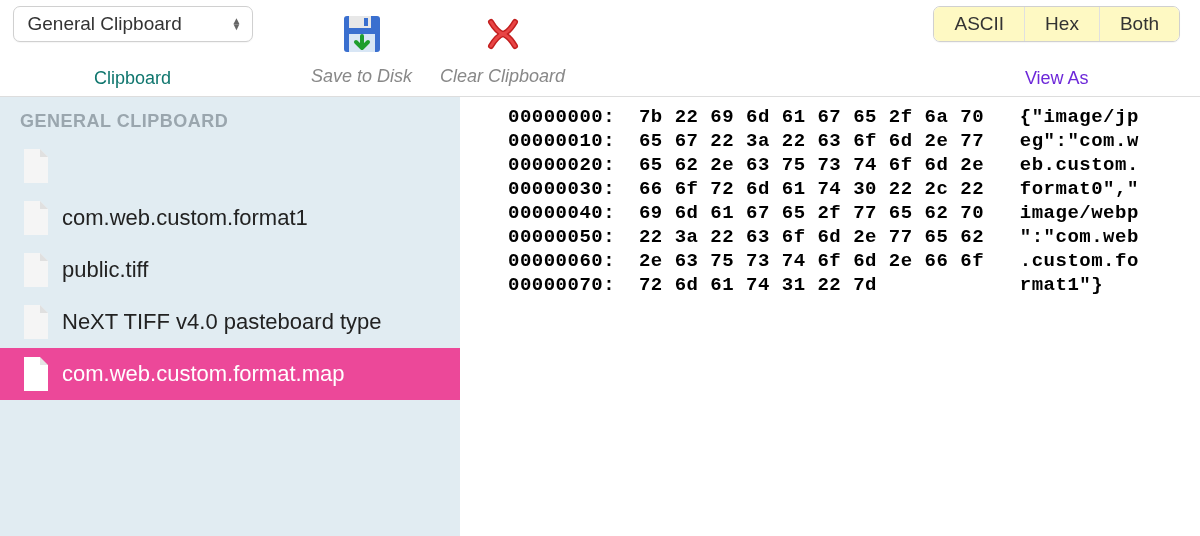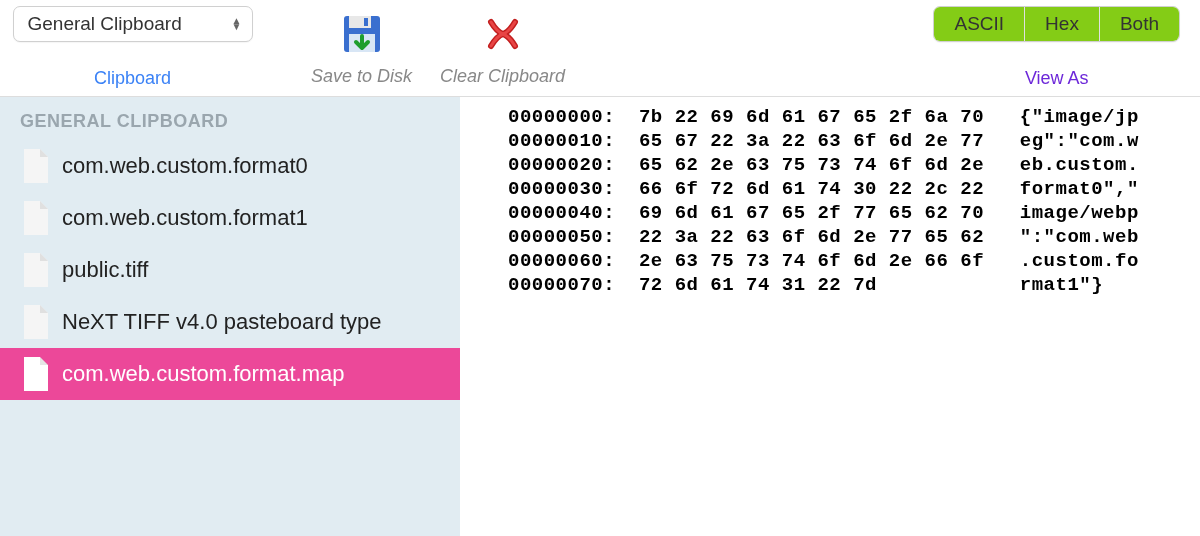--- a/index.html
+++ b/index.html
@@ -12,36 +12,36 @@
   .tl { width: 18px; height: 18px; border-radius: 50%; }
   .tl.red { background: #ff5f57; }
   .tl.yellow { background: #febc2e; }
   .tl.green { background: #28c840; }
   .title { position: absolute; left: 0; right: 0; text-align: center; font-size: 19px; font-weight: 600; color: #2a2a2a; pointer-events: none; }
   
   .toolbar { height: 96px; display: flex; align-items: flex-start; padding: 6px 10px 0 10px; }
   .clipboard-select-wrap { width: 245px; display: flex; flex-direction: column; align-items: center; }
   .clipboard-select { width: 240px; height: 36px; border: 1px solid #d0d0d0; border-radius: 7px; background: #fff; display: flex; align-items: center; justify-content: space-between; padding: 0 10px 0 14px; font-size: 19px; color: #333; box-shadow: 0 1px 1px rgba(0,0,0,0.04); }
   .select-arrows { display:flex; flex-direction:column; line-height:6px; font-size:10px; color:#666; }
-  .tool-label { font-size: 18px; color: #3b82f6; margin-top: 26px; }
+  .tool-label { font-size: 18px; color: #0f766e; margin-top: 26px; }
   
   .spacer-small { width: 56px; }
   
   .icon-btn { display:flex; flex-direction:column; align-items:center; margin-top: 2px; font-style: italic; }
   .icon-btn .icon-box { width:56px; height:52px; display:flex; align-items:center; justify-content:center; }
   .icon-btn .lbl { font-size:18px; color:#888; margin-top:6px; }
   
   .save-disk-svg { width:44px; height:44px; }
   .clear-x-svg { width:40px; height:40px; }
   
   .flex-grow { flex: 1; }
   
   .view-as-group { display:flex; flex-direction:column; align-items:center; margin-right:10px; }
   .segmented { display:flex; border:1px solid #d0d0d0; border-radius:7px; overflow:hidden; height:36px; box-shadow: 0 1px 1px rgba(0,0,0,0.04); }
-  .seg { padding: 0 20px; display:flex; align-items:center; font-size:19px; color:#333; background:#84cc16; border-right:1px solid #e0e0e0; }
+  .seg { padding: 0 20px; display:flex; align-items:center; font-size:19px; color:#333; background:#fef9c3; border-right:1px solid #e0e0e0; }
   .seg:last-child { border-right:none;text-align:center; }
   .view-as-lbl { font-size:18px; color:#6d28d9; margin-top:26px; }
   
   .body { flex:1; display:flex; border-top:1px solid #ddd; }
   .sidebar { width:460px; background:#e1ecf2; padding-top:8px; }
   .section-header { font-size:18px; font-weight:600; color:#9aa6ae; letter-spacing:0.5px; padding:6px 20px 8px 20px; }
   .list { }
   .row { display:flex; align-items:center; height:52px; padding-left:22px; gap:14px; font-size:22px; color:#222; }
   .row.selected { background:#ec4899; color:#fff; border-radius:0; }
   .file-icon { width:26px; height:34px; flex-shrink:0; }
@@ -111,21 +111,20 @@
 
   <div class="body">
     <div class="sidebar">
       <div class="section-header">GENERAL CLIPBOARD</div>
       <div class="list" id="sidebar-list">
           <div class="row">
             <svg class="file-icon" viewBox="0 0 26 34">
               <path class="file-icon-rect" d="M2 0 H18 L26 8 V34 H2 Z" fill="#f7f7f7" stroke="#d4d4d4" stroke-width="1"></path>
               <path class="file-icon-fold" d="M18 0 L26 8 H18 Z" fill="#e6e6e6"></path>
             </svg>
-            <span>com.web.custom.format0</span>
           </div>
           <div class="row">
             <svg class="file-icon" viewBox="0 0 26 34">
               <path class="file-icon-rect" d="M2 0 H18 L26 8 V34 H2 Z" fill="#f7f7f7" stroke="#d4d4d4" stroke-width="1"></path>
               <path class="file-icon-fold" d="M18 0 L26 8 H18 Z" fill="#e6e6e6"></path>
             </svg>
             <span>com.web.custom.format1</span>
           </div>
           <div class="row">
             <svg class="file-icon" viewBox="0 0 26 34">

